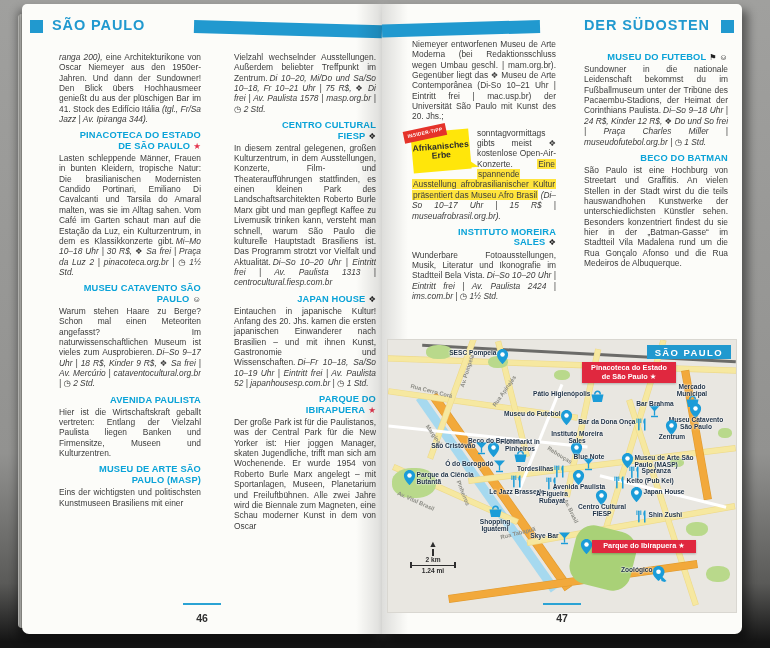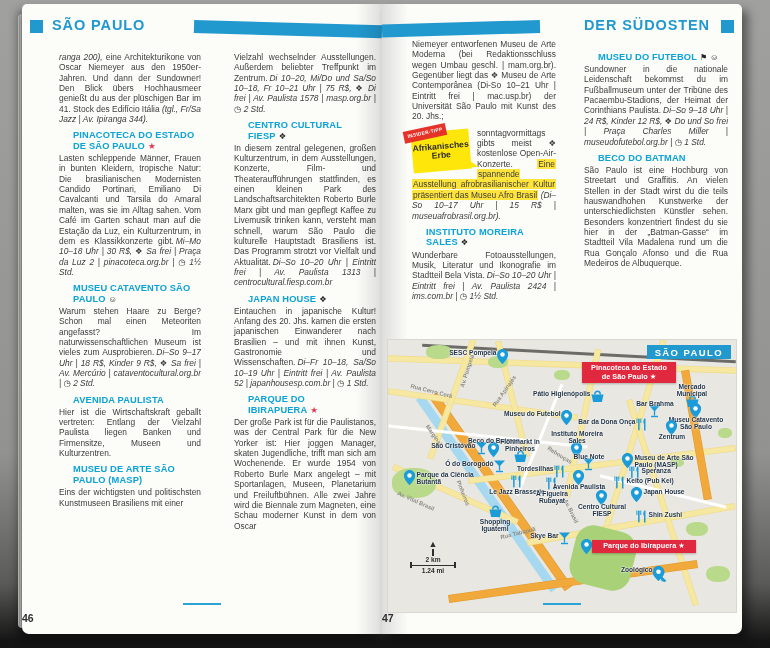--- a/index.html
+++ b/index.html
@@ -25,36 +25,36 @@
   .hdr-bar{position:absolute;top:16px;height:13px;background:#2199cf;}
 
   
   .col{position:absolute;overflow:hidden;text-align:justify;color:#3c3c3c;
        font-size:8.4px;line-height:10.35px;hyphens:auto;}
   .body{margin:0 0 6px 16px;}
   .it,.info{font-style:italic;}
   .info{padding-left:2px;}
   .sec{margin-top:4px;}
   .sec-h{margin:4px 0 1.5px 0;font-size:9.3px;line-height:10.6px;color:#0ba3d8;
-         letter-spacing:.15px;font-weight:bold;text-align:left;padding-left:30px;}
+         letter-spacing:.15px;font-weight:bold;text-align:right;padding-left:30px;}
   .hi-red{color:#e5334d;font-size:8.6px;padding-left:3px;}
   .hi-dark{color:#222;font-size:8.3px;padding-left:3px;}
   .hl{background:#ffe43c;padding:0 1px;box-decoration-break:clone;-webkit-box-decoration-break:clone;}
 
   
   .badge{float:left;width:58px;height:40px;background:#ffe60a;margin:3px 7px 3px 0;position:relative;
          transform:rotate(-5deg);display:flex;align-items:center;justify-content:center;
          font-weight:bold;font-size:8.6px;line-height:9.5px;color:#2d2d2d;text-align:center;}
   .badge::after{content:'';position:absolute;right:-7px;bottom:1px;width:0;height:0;
          border-style:solid;border-width:9px 0 0 11px;border-color:transparent transparent transparent #ffe60a;}
   .ribbon{position:absolute;top:-5px;left:-7px;background:#e5332a;color:#fff;font-size:4.8px;
          letter-spacing:.3px;padding:1px 4px;transform:rotate(-7deg);font-weight:bold;}
 
   
-  .pagenum{position:absolute;bottom:8px;left:0;width:100%;text-align:left;}
+  .pagenum{position:absolute;bottom:8px;left:0;width:100%;text-align:center;}
   .pagenum .pline{display:block;width:38px;height:2.5px;background:#2ba3d4;margin:0 auto 3px auto;}
   .pagenum .pnum{font-weight:bold;font-size:10.5px;color:#2f2f2f;}
 
   
   #map{position:absolute;left:6px;top:336px;width:348px;height:272px;background:#e9e7e1;
        overflow:hidden;outline:1px solid #d9d7d1;}
   .road{position:absolute;background:#f6e8a0;box-shadow:0 0 0 .6px #eeda8a;}
   .road-o{position:absolute;background:#f2a93b;box-shadow:0 0 0 .6px #e09a2e;}
   .road-w{position:absolute;background:#ffffff;}
   .river{position:absolute;background:#a6d9ef;}

